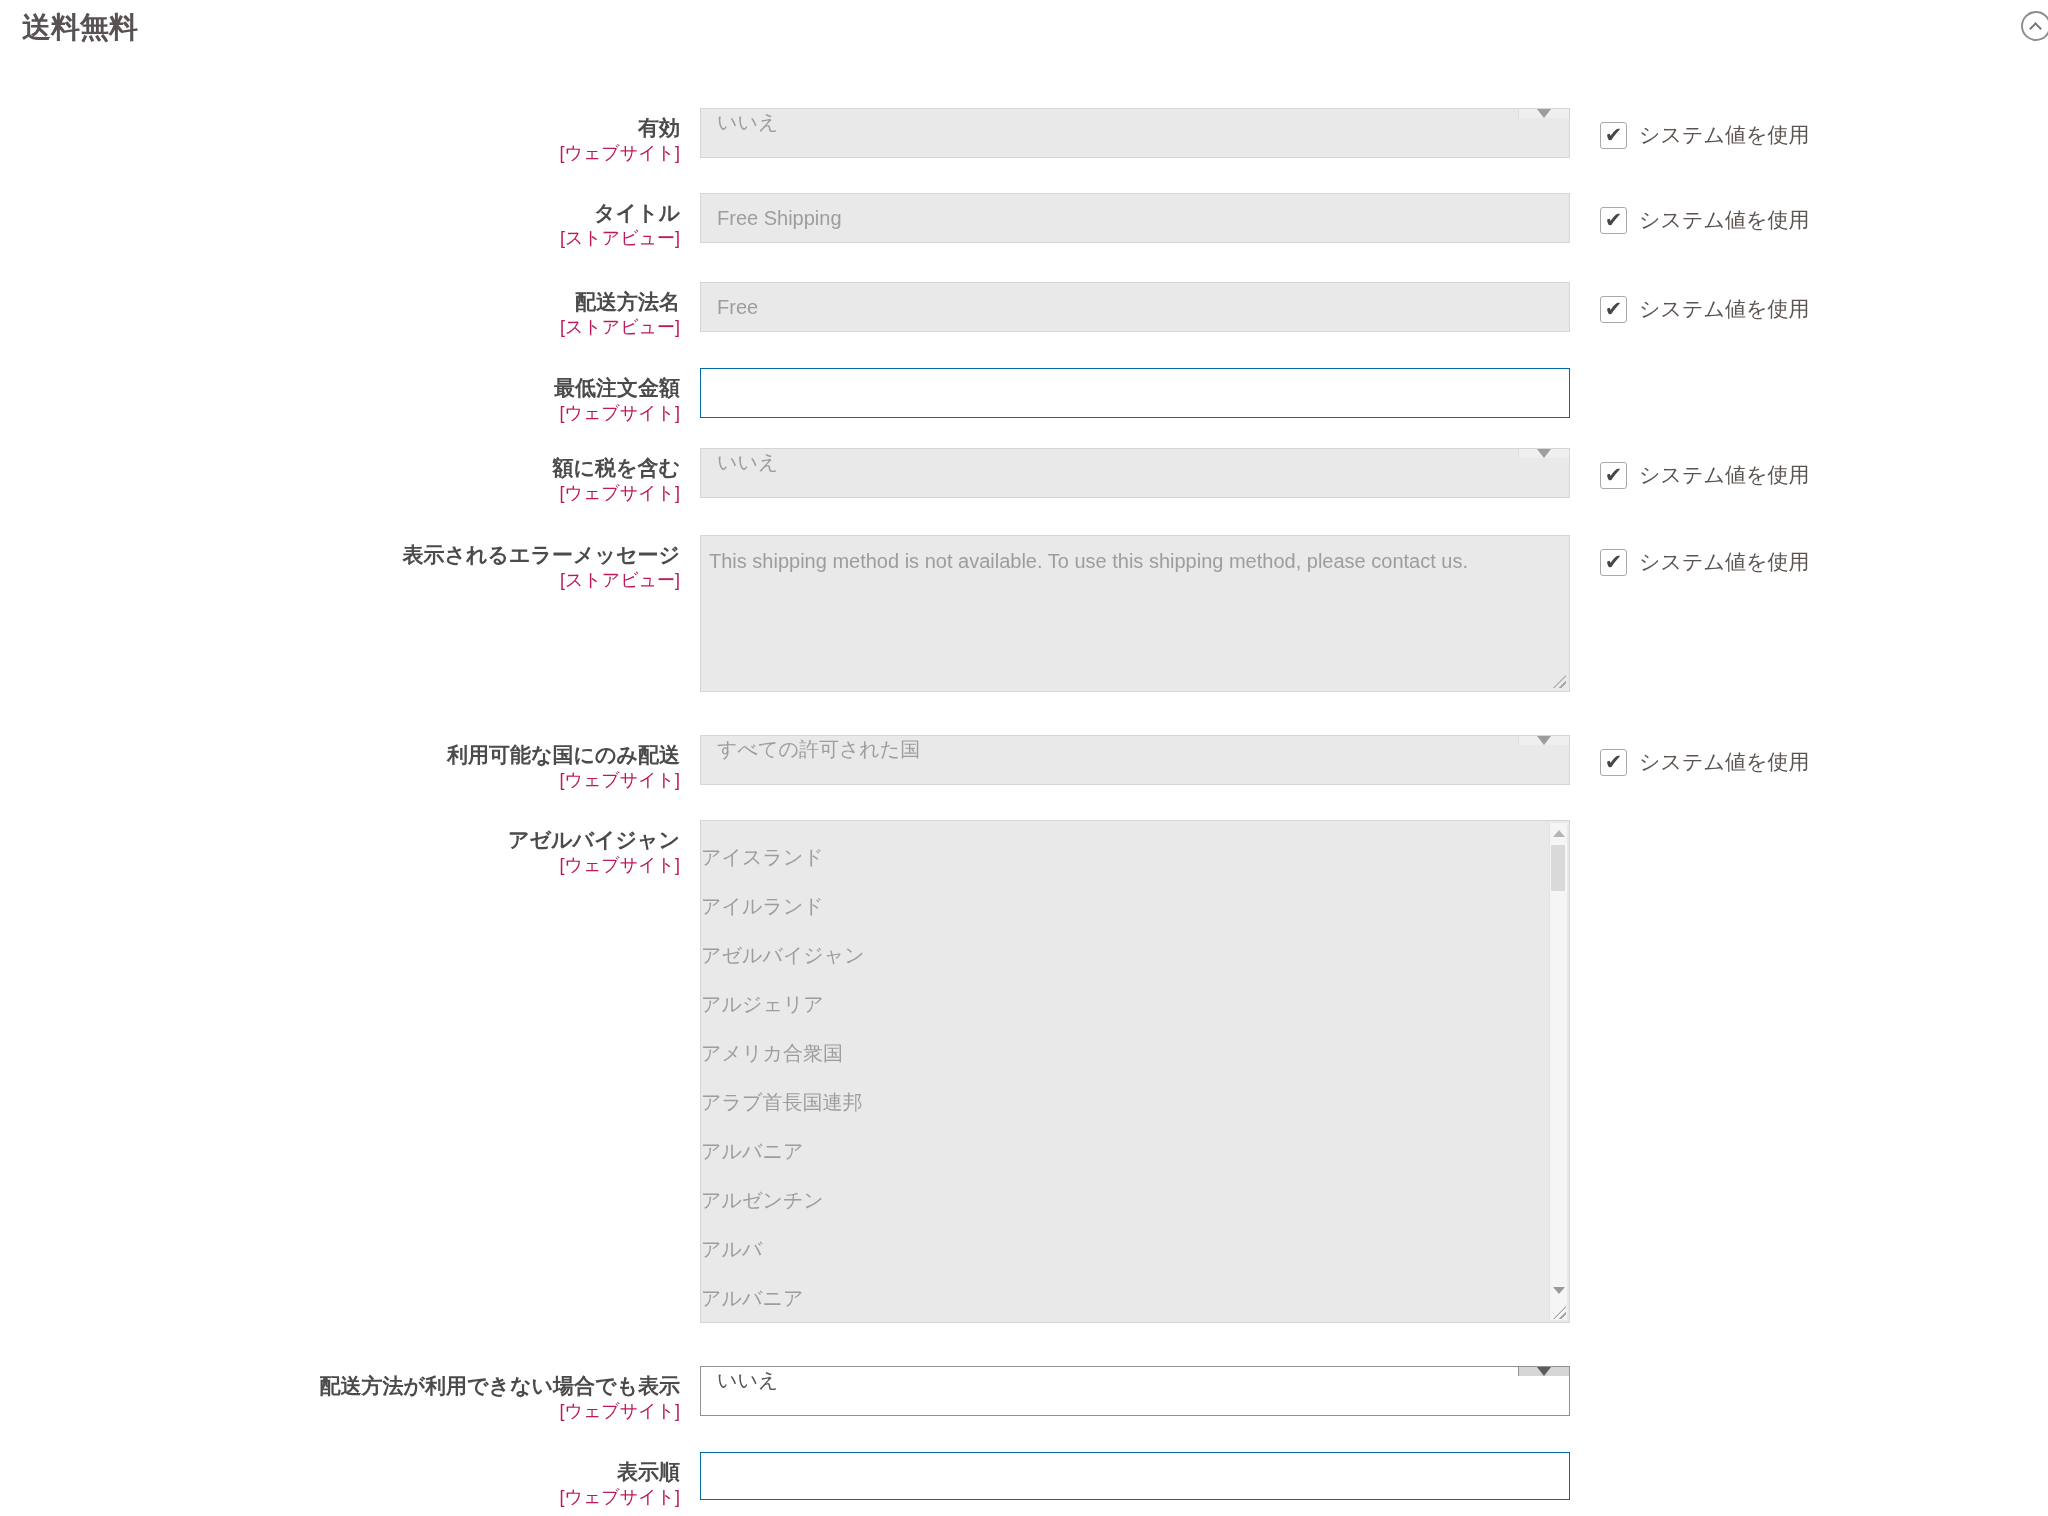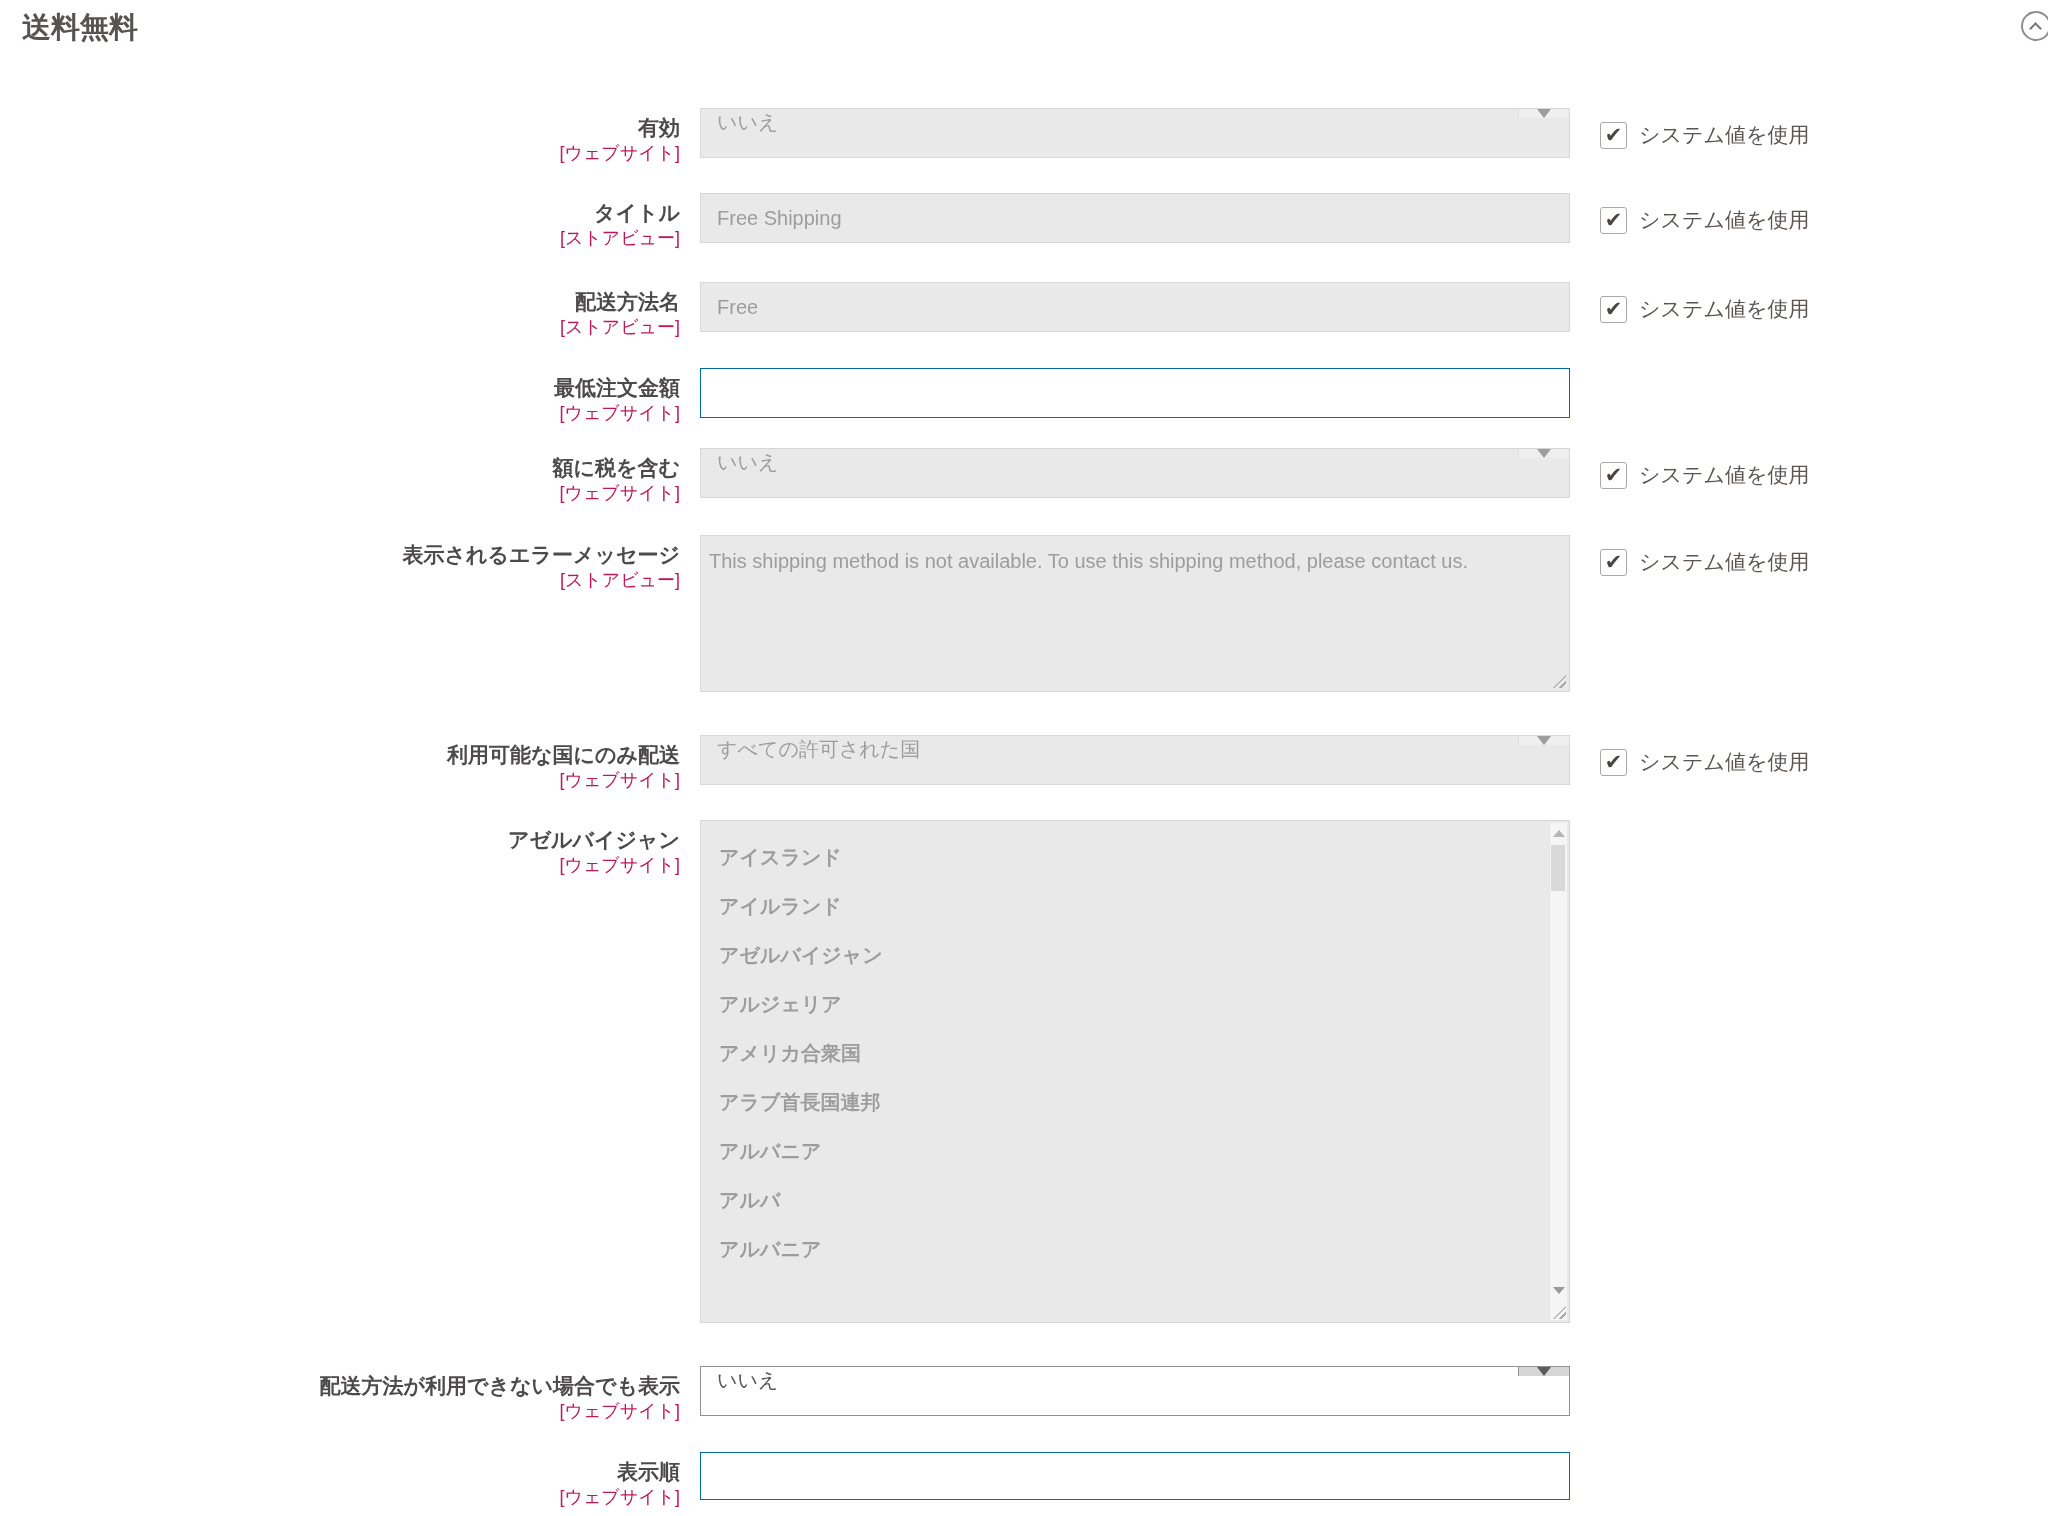--- a/index.html
+++ b/index.html
@@ -47,22 +47,22 @@
 
   .textarea-box { height:157px; padding:11px 8px; border:1px solid #d6d6d6; background:#e9e9e9;
                   color:#9d9d9d; line-height:28px; position:relative; }
 
   .resize-handle { position:absolute; right:3px; bottom:3px; width:13px; height:13px;
                    background:repeating-linear-gradient(-45deg, transparent 0 3px, #a8a8a8 3px 5px);
                    clip-path:polygon(100% 0, 100% 100%, 0 100%); }
 
   .multiselect { height:503px; border:1px solid #d6d6d6; background:#e9e9e9;
                  position:relative; padding-top:12px; overflow:hidden; }
-  .ms-option { height:49px; line-height:49px; padding-left:18px; color:#9d9d9d;
-               white-space:nowrap;font-weight:bold; }
+  .ms-option { height:49px; line-height:49px; color:#9d9d9d;
+               white-space:nowrap; }
   .ms-scrollbar { position:absolute; top:2px; right:2px; bottom:2px; width:18px;
                   background:#f5f5f5; border-left:1px solid #e3e3e3; }
   .ms-up { position:absolute; top:7px; left:3px; width:0; height:0;
            border-left:6px solid transparent; border-right:6px solid transparent;
            border-bottom:7px solid #b5b5b5; }
   .ms-thumb { position:absolute; top:22px; left:1px; width:14px; height:46px; background:#d9d9d9; }
   .ms-down { position:absolute; bottom:26px; left:3px; width:0; height:0;
              border-left:6px solid transparent; border-right:6px solid transparent;
              border-top:7px solid #9a9a9a; }
 
@@ -213,20 +213,21 @@
   </div>
   <div class="ctl-col">
     <div class="multiselect">
       <div class="ms-option">アイスランド</div>
       <div class="ms-option">アイルランド</div>
       <div class="ms-option">アゼルバイジャン</div>
       <div class="ms-option">アルジェリア</div>
       <div class="ms-option">アメリカ合衆国</div>
       <div class="ms-option">アラブ首長国連邦</div>
       <div class="ms-option">アルバニア</div>
+      <div class="ms-option">アルゼンチン</div>
       <div class="ms-option">アルバ</div>
       <div class="ms-option">アルバニア</div>
       <div class="ms-scrollbar">
         <div class="ms-up"></div>
         <div class="ms-thumb"></div>
         <div class="ms-down"></div>
       </div>
       <span class="resize-handle"></span>
     </div>
   </div>

